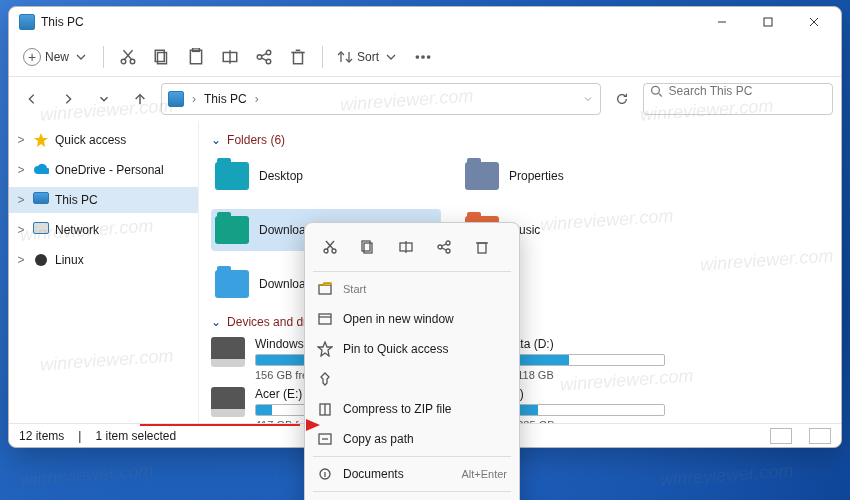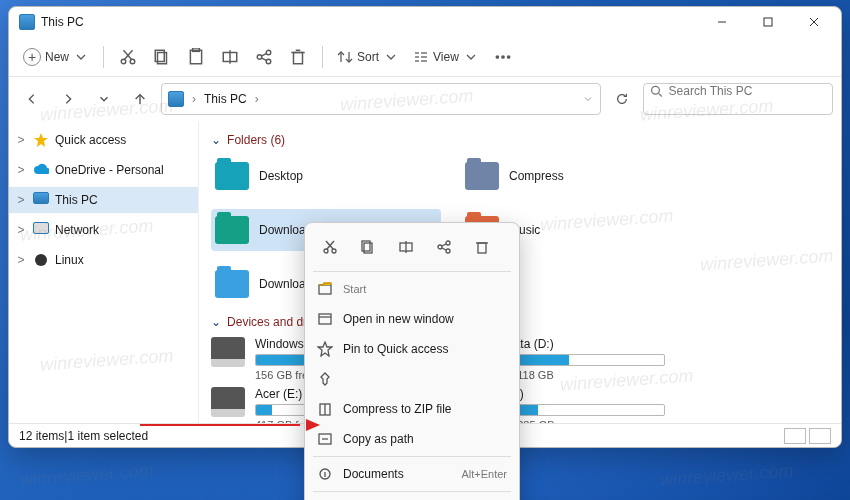--- a/index.html
+++ b/index.html
@@ -49,21 +49,21 @@
 .fico::before{content:"";position:absolute;top:-4px;left:2px;width:14px;height:6px;border-radius:2px 2px 0 0;background:inherit}
 .flab{font-size:12px}
 .drives{display:flex;flex-wrap:wrap;gap:6px 20px;margin-top:6px}
 .drive{width:230px;display:flex;gap:10px;align-items:flex-start}
 .dico{width:34px;height:30px;background:#555;border-radius:3px;border-bottom:8px solid #d0d0d0;flex-shrink:0}
 .dinfo{flex:1}
 .dname{font-size:12px;margin-bottom:3px}
 .bar{width:160px;height:12px;border:1px solid #b8b8b8;border-radius:2px;background:#fff;overflow:hidden}
 .fill{height:100%;background:#26a0da}
 .dfree{font-size:11px;color:#555;margin-top:3px}
-.status{height:24px;border-top:1px solid #e5e5e5;display:flex;align-items:center;padding:0 10px;font-size:11px;color:#444}
+.status{height:24px;border-top:1px solid #e5e5e5;display:flex;align-items:center;padding:0 10px;gap:14px;font-size:11px;color:#444}
 .status .gap{flex:1}
 .vbtn{width:22px;height:16px;border:1px solid #bbb;margin-left:3px}
 
 .ctx{position:absolute;left:304px;top:222px;width:216px;background:#f9f9f9;border:1px solid #ccc;border-radius:8px;box-shadow:0 8px 24px rgba(0,0,0,.25);padding:6px 0}
 .ctx .iconrow{display:flex;gap:8px;padding:4px 10px 8px 10px}
 .ctx .iconrow .ib{width:30px;height:28px;display:flex;align-items:center;justify-content:center;border-radius:4px}
 .ctx .iconrow svg{width:16px;height:16px;stroke:#555;stroke-width:1.3;fill:none}
 .ctx .div{height:1px;background:#ddd;margin:2px 8px}
 .mi{height:30px;display:flex;align-items:center;padding:0 12px;gap:10px}
 .mi svg{width:16px;height:16px;stroke:#555;stroke-width:1.3;fill:none;flex-shrink:0}
@@ -166,34 +166,20 @@
           <line x1="4" y1="3" x2="4" y2="13"></line>
           <polyline points="1,6 4,3 7,6"></polyline>
           <line x1="12" y1="3" x2="12" y2="13"></line>
           <polyline points="9,10 12,13 15,10"></polyline>
         </svg>
       <span class="lab">Sort</span>
       <svg viewBox="0 0 16 16">
           <polyline points="4,6 8,10 12,6"></polyline>
         </svg>
     </div>
-    <div class="tbtn">
-      <svg viewBox="0 0 16 16">
-          <line x1="2" y1="4" x2="6" y2="4"></line>
-          <line x1="2" y1="8" x2="6" y2="8"></line>
-          <line x1="2" y1="12" x2="6" y2="12"></line>
-          <line x1="8" y1="4" x2="14" y2="4"></line>
-          <line x1="8" y1="8" x2="14" y2="8"></line>
-          <line x1="8" y1="12" x2="14" y2="12"></line>
-        </svg>
-      <span class="lab">View</span>
-      <svg viewBox="0 0 16 16">
-          <polyline points="4,6 8,10 12,6"></polyline>
-        </svg>
-    </div>
     <div class="tbtn icon">
         <svg viewBox="0 0 16 16">
           <circle cx="3" cy="8" r="1" fill="#555"></circle>
           <circle cx="8" cy="8" r="1" fill="#555"></circle>
           <circle cx="13" cy="8" r="1" fill="#555"></circle>
         </svg>
       </div>
   </div>
 
   <div class="nav">
@@ -290,21 +276,21 @@
         <span class="exp">⌄</span>
         <span class="lab">Folders (6)</span>
       </div>
       <div class="ftiles" id="ftiles">
           <div class="tile">
             <div class="fico c-teal"></div>
             <div class="flab">Desktop</div>
           </div>
           <div class="tile">
             <div class="fico c-blue"></div>
-            <div class="flab">Compress</div>
+            <div class="flab">Properties</div>
           </div>
           <div class="tile sel">
             <div class="fico c-teal2"></div>
             <div class="flab">Downloads</div>
           </div>
           <div class="tile">
             <div class="fico c-or"></div>
             <div class="flab">Music</div>
           </div>
           <div class="tile">

